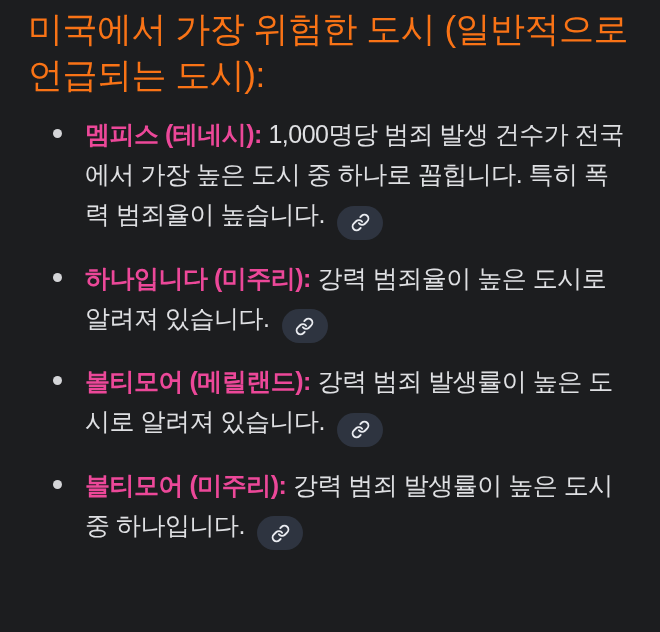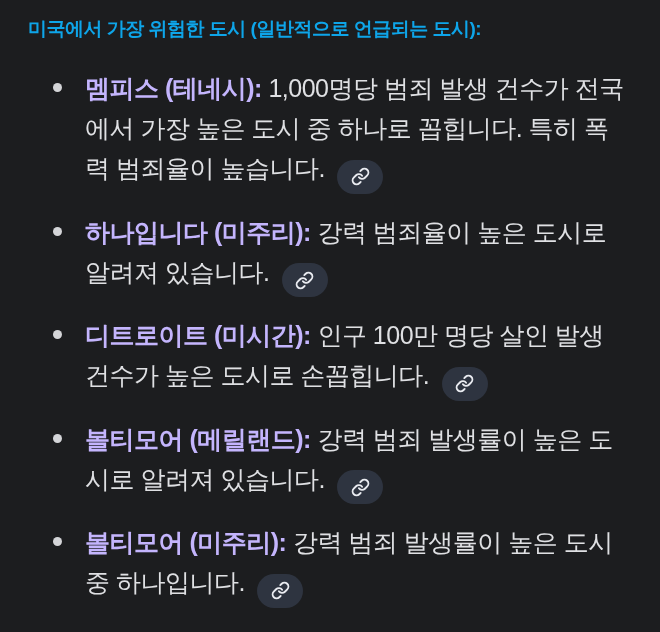--- a/index.html
+++ b/index.html
@@ -13,23 +13,23 @@
     font-family: "Liberation Sans", "DejaVu Sans", sans-serif;
     color: #dfe0e3;
     overflow: hidden;
   }
   .content {
     padding: 6px 28px 0 28px;
     box-sizing: border-box;
     width: 660px;
   }
   .header {
-    font-size: 19px;
-    font-weight: 700;
-    color: #0ea5e9;
+    font-size: 35px;
+    font-weight: 400;
+    color: #f97316;
     line-height: 46px;
     margin: 0 0 16px 0;
     letter-spacing: -0.5px;
   }
   ul.city-list {
     list-style: none;
     margin: 0;
     padding: 0;
   }
   li.city-item {
@@ -45,21 +45,21 @@
     position: absolute;
     left: 25px;
     top: 15px;
     width: 9px;
     height: 9px;
     border-radius: 50%;
     background: #d4d5d8;
   }
   .city-name {
     font-weight: 700;
-    color: #c4b5fd;
+    color: #ec4899;
   }
   .chip {
     display: inline-flex;
     align-items: center;
     justify-content: center;
     width: 46px;
     height: 34px;
     border-radius: 17px;
     background: #2e3440;
     vertical-align: -9px;
@@ -103,31 +103,20 @@
       <span class="city-name">하나입니다 (미주리):</span>
       <span>강력 범죄율이 높은 도시로 알려져 있습니다.</span>
       <a class="chip">
           <svg viewBox="0 0 24 24">
             <path d="M10 13a5 5 0 0 0 7.54.54l3-3a5 5 0 0 0-7.07-7.07l-1.72 1.71"></path>
             <path d="M14 11a5 5 0 0 0-7.54-.54l-3 3a5 5 0 0 0 7.07 7.07l1.71-1.71"></path>
           </svg>
         </a>
     </li>
 
-    <li class="city-item">
-      <span class="bullet"></span>
-      <span class="city-name">디트로이트 (미시간):</span>
-      <span>인구 100만 명당 살인 발생 건수가 높은 도시로 손꼽힙니다.</span>
-      <a class="chip">
-          <svg viewBox="0 0 24 24">
-            <path d="M10 13a5 5 0 0 0 7.54.54l3-3a5 5 0 0 0-7.07-7.07l-1.72 1.71"></path>
-            <path d="M14 11a5 5 0 0 0-7.54-.54l-3 3a5 5 0 0 0 7.07 7.07l1.71-1.71"></path>
-          </svg>
-        </a>
-    </li>
 
     <li class="city-item">
       <span class="bullet"></span>
       <span class="city-name">볼티모어 (메릴랜드):</span>
       <span>강력 범죄 발생률이 높은 도시로 알려져 있습니다.</span>
       <a class="chip">
           <svg viewBox="0 0 24 24">
             <path d="M10 13a5 5 0 0 0 7.54.54l3-3a5 5 0 0 0-7.07-7.07l-1.72 1.71"></path>
             <path d="M14 11a5 5 0 0 0-7.54-.54l-3 3a5 5 0 0 0 7.07 7.07l1.71-1.71"></path>
           </svg>

